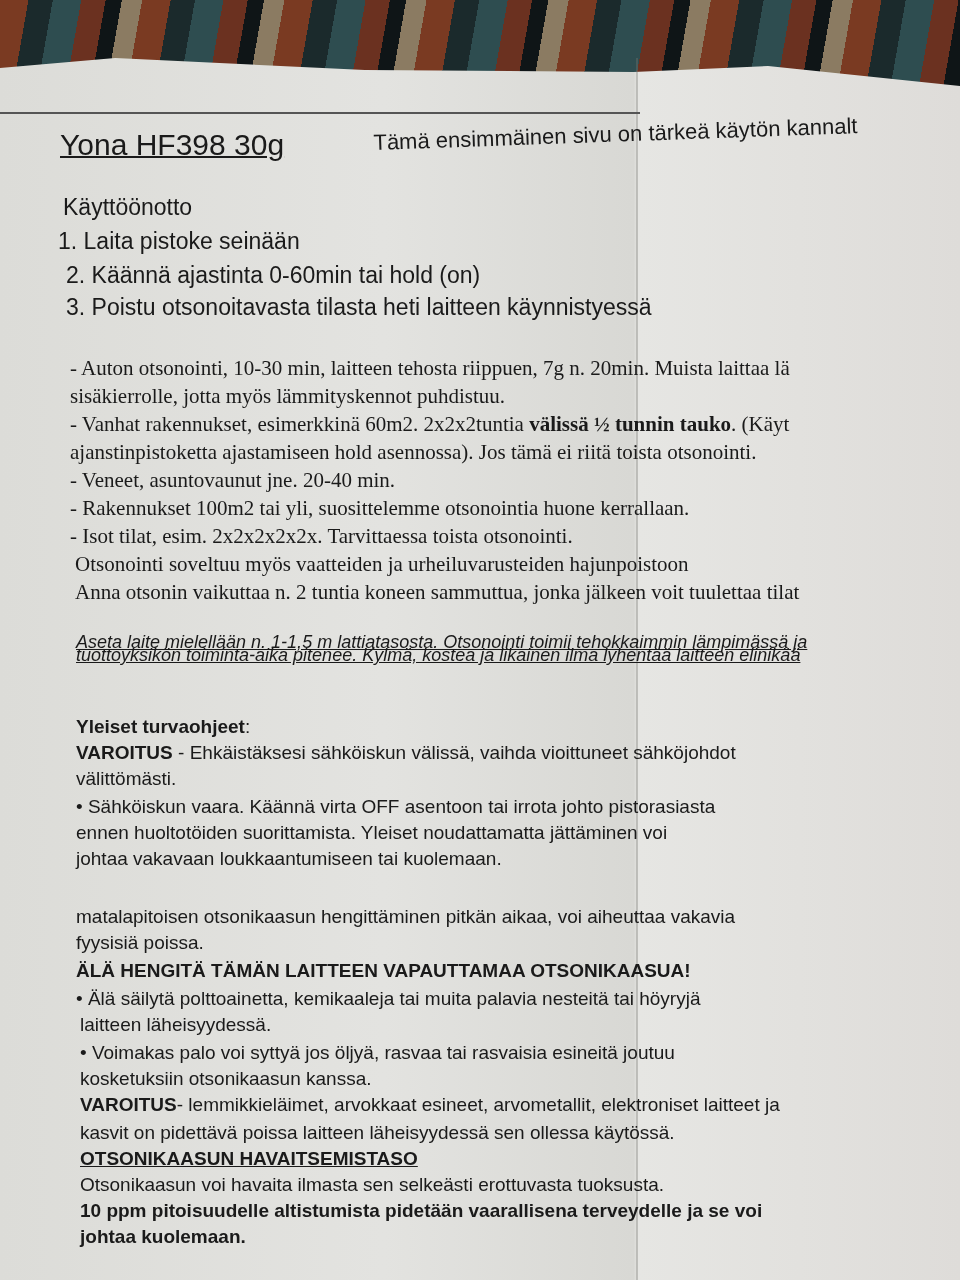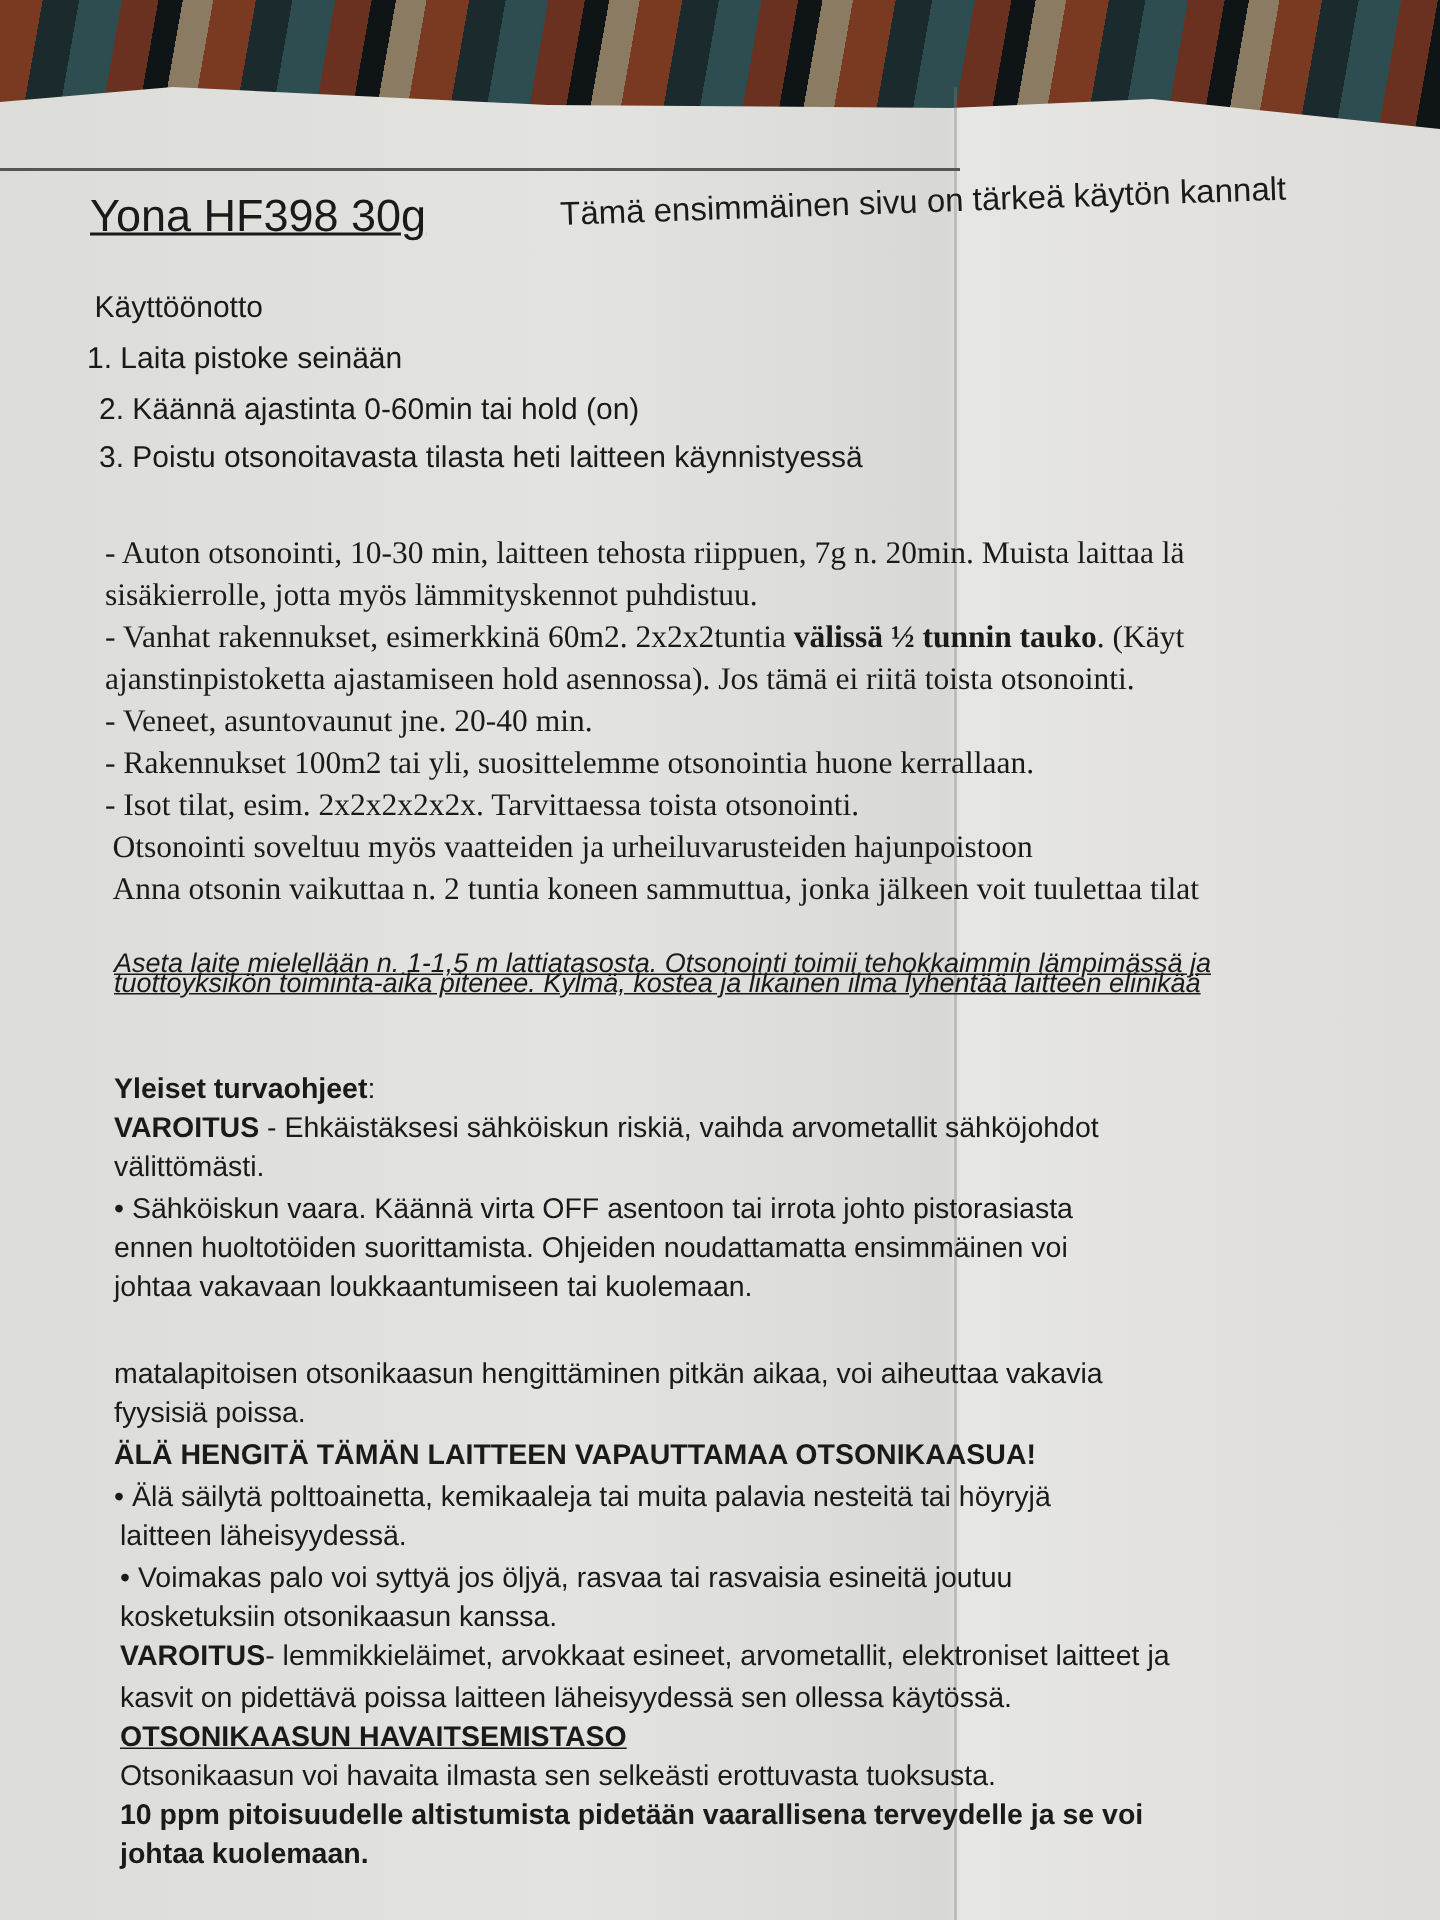--- a/index.html
+++ b/index.html
@@ -18,21 +18,21 @@
     clip-path: polygon(0 10px, 12% 0, 38% 12px, 66% 14px, 80% 8px, 100% 28px, 100% 100%, 0 100%);
   }
   .fold-v { position:absolute; top:58px; left:636px; width:2px; height:1222px; background:rgba(120,120,115,0.35); }
   .rule2 { position:absolute; left:0; top:112px; width:640px; height:2px; background:#555; }
   .content { position:absolute; left:0; top:0; width:960px; height:1280px; color:#1a1a1a;border-radius:18px; }
   .sans { font-family:"Liberation Sans", sans-serif; }
   .serif { font-family:"Liberation Serif", serif; }
   .abs { position:absolute; white-space:nowrap; }
   .title { left:60px; top:128px; font-size:30px; text-decoration:underline; text-decoration-thickness:2px; }
   .subtitle { left:373px; top:130px; font-size:22px; transform:rotate(-2deg); transform-origin:0 0; }
-  .big { font-size:20px; }
+  .big { font-size:23px; }
   .body-serif { font-size:21px; }
   .b { font-weight:bold; }
   .ital-u { font-style:italic; text-decoration:underline; font-size:18px; }
   .safety { font-size:19px; }
 </style>
 </head>
 <body>
 
 <div class="carpet"></div>
 <div class="paper"></div>
@@ -60,25 +60,25 @@
   <div class="abs serif body-serif" style="left:75px;top:552px;">Otsonointi soveltuu myös vaatteiden ja urheiluvarusteiden hajunpoistoon</div>
   <div class="abs serif body-serif" style="left:75px;top:580px;">Anna otsonin vaikuttaa n. 2 tuntia koneen sammuttua, jonka jälkeen voit tuulettaa tilat</div>
 
   <div class="abs sans ital-u" style="left:76px;top:632px;">Aseta laite mielellään n. 1-1,5 m lattiatasosta. Otsonointi toimii tehokkaimmin lämpimässä ja</div>
   <div class="abs sans ital-u" style="left:76px;top:645px;">tuottoyksikön toiminta-aika pitenee. Kylmä, kostea ja likainen ilma lyhentää laitteen elinikää</div>
 
   <div class="abs sans safety" style="left:76px;top:716px;">
     <span class="b">Yleiset turvaohjeet</span><span>:</span>
   </div>
   <div class="abs sans safety" style="left:76px;top:742px;">
-    <span class="b">VAROITUS</span><span> - Ehkäistäksesi sähköiskun riskiä, vaihda arvometallit sähköjohdot</span>
+    <span class="b">VAROITUS</span><span> - Ehkäistäksesi sähköiskun välissä, vaihda vioittuneet sähköjohdot</span>
   </div>
   <div class="abs sans safety" style="left:76px;top:768px;">välittömästi.</div>
   <div class="abs sans safety" style="left:76px;top:796px;">• Sähköiskun vaara. Käännä virta OFF asentoon tai irrota johto pistorasiasta</div>
-  <div class="abs sans safety" style="left:76px;top:822px;">ennen huoltotöiden suorittamista. Ohjeiden noudattamatta ensimmäinen voi</div>
+  <div class="abs sans safety" style="left:76px;top:822px;">ennen huoltotöiden suorittamista. Yleiset noudattamatta jättäminen voi</div>
   <div class="abs sans safety" style="left:76px;top:848px;">johtaa vakavaan loukkaantumiseen tai kuolemaan.</div>
   <div class="abs sans safety" style="left:76px;top:906px;">matalapitoisen otsonikaasun hengittäminen pitkän aikaa, voi aiheuttaa vakavia</div>
   <div class="abs sans safety" style="left:76px;top:932px;">fyysisiä poissa.</div>
   <div class="abs sans safety b" style="left:76px;top:960px;">ÄLÄ HENGITÄ TÄMÄN LAITTEEN VAPAUTTAMAA OTSONIKAASUA!</div>
   <div class="abs sans safety" style="left:76px;top:988px;">• Älä säilytä polttoainetta, kemikaaleja tai muita palavia nesteitä tai höyryjä</div>
   <div class="abs sans safety" style="left:80px;top:1014px;">laitteen läheisyydessä.</div>
   <div class="abs sans safety" style="left:80px;top:1042px;">• Voimakas palo voi syttyä jos öljyä, rasvaa tai rasvaisia esineitä joutuu</div>
   <div class="abs sans safety" style="left:80px;top:1068px;">kosketuksiin otsonikaasun kanssa.</div>
   <div class="abs sans safety" style="left:80px;top:1094px;">
     <span class="b">VAROITUS</span><span>- lemmikkieläimet, arvokkaat esineet, arvometallit, elektroniset laitteet ja</span>

